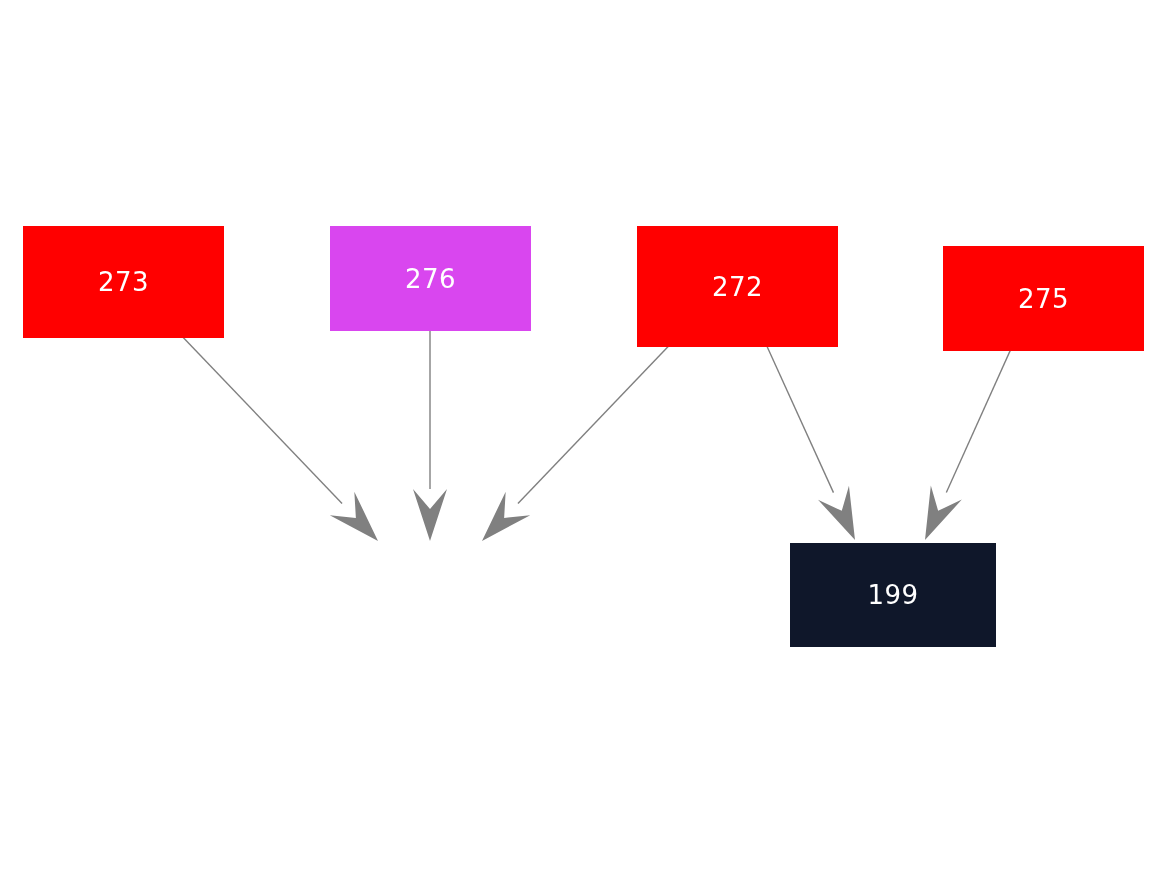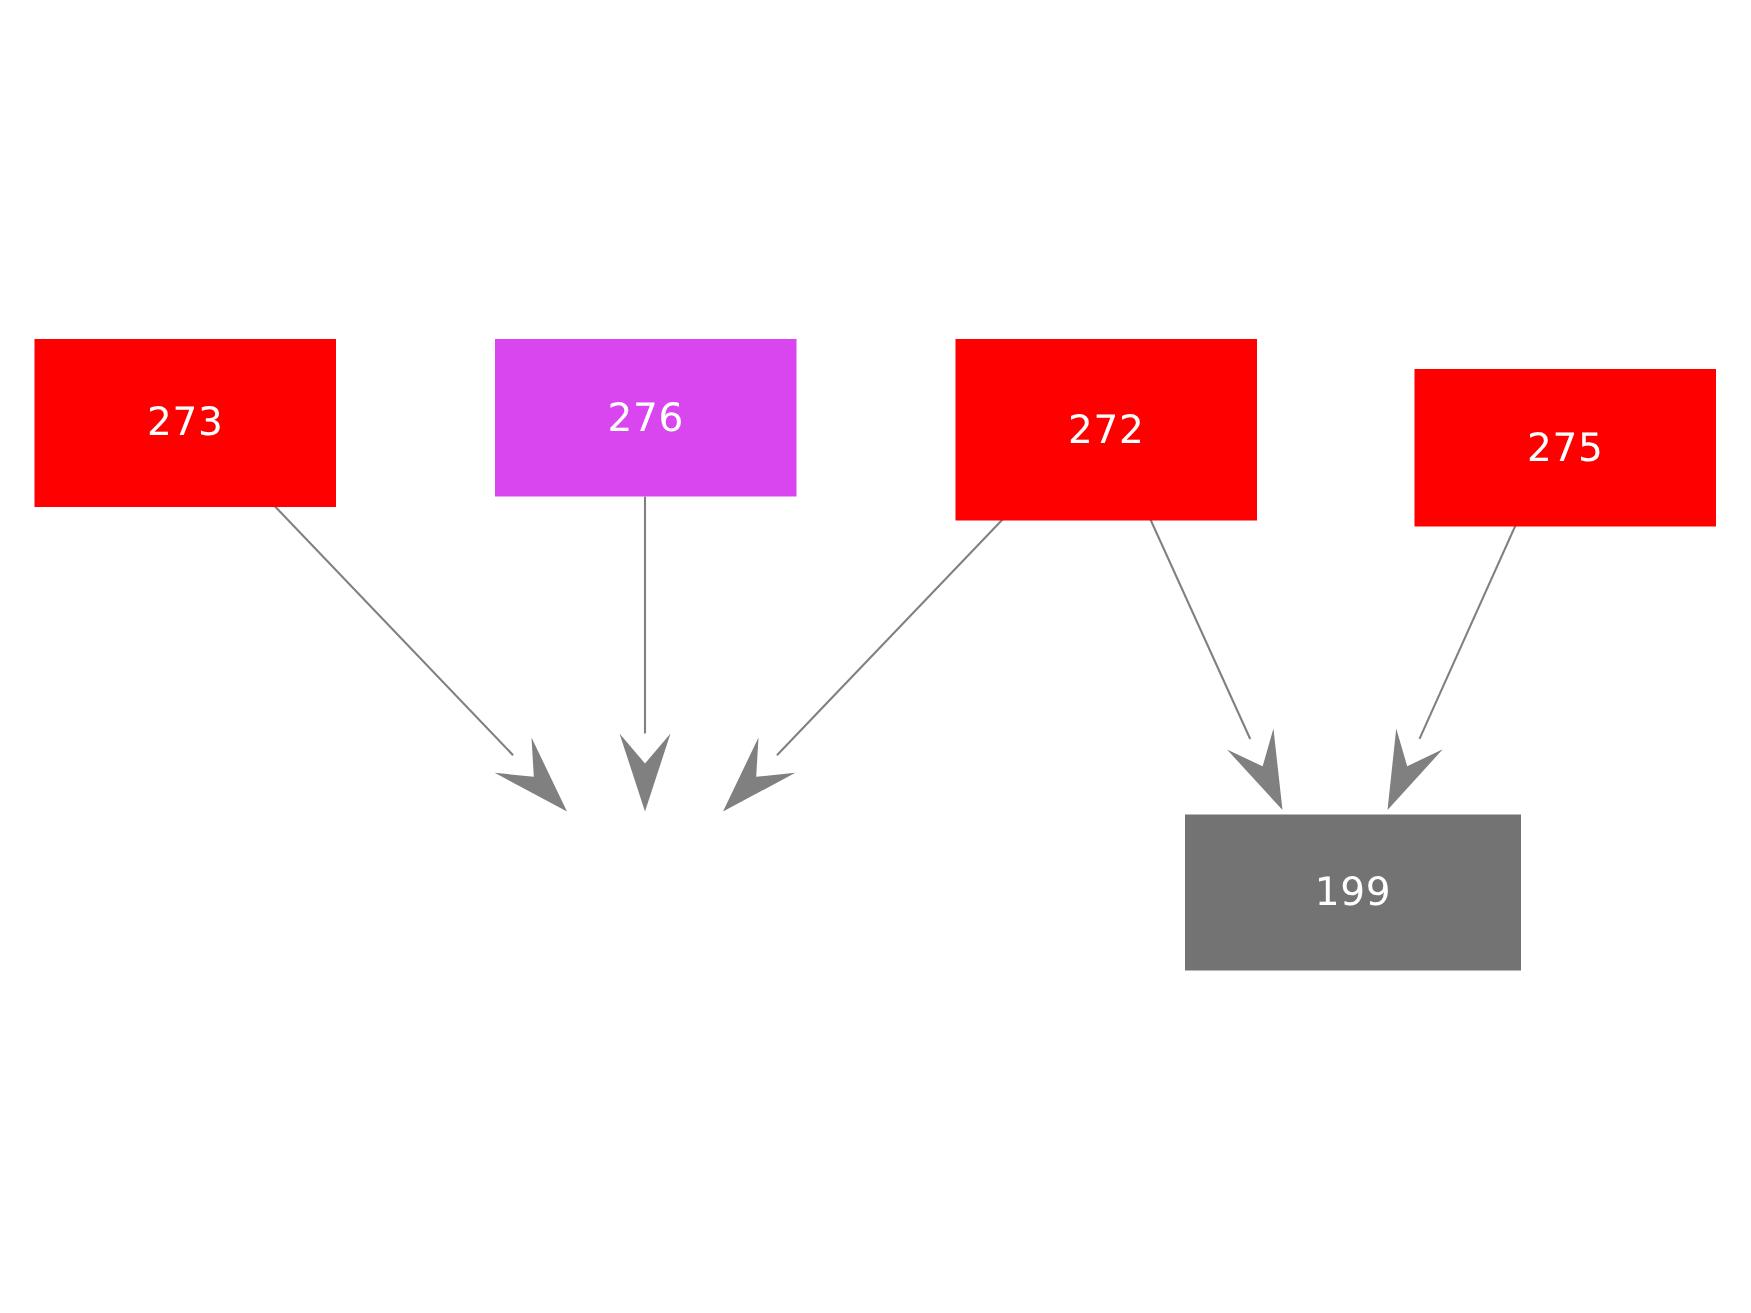--- a/index.html
+++ b/index.html
@@ -73,17 +73,17 @@
   </div>
   <div class="graph-node" style="left: 330px; top: 226px; width: 201px; height: 105px; background: #d946ef; color: rgb(255, 255, 255);">
     <span class="node-label">276</span>
   </div>
   <div class="graph-node" style="left: 637px; top: 226px; width: 201px; height: 121px; background: rgb(255, 0, 0); color: rgb(255, 255, 255);">
     <span class="node-label">272</span>
   </div>
   <div class="graph-node" style="left: 943px; top: 226px; width: 201px; height: 105px; background: rgb(255, 0, 0); color: rgb(255, 255, 255); margin-top: 20px;">
     <span class="node-label">275</span>
   </div>
-  <div class="graph-node" style="left: 790px; top: 543px; width: 224px; height: 104px; background: #737373; color: rgb(255, 255, 255);">
+  <div class="graph-node" style="left: 790px; top: 543px; width: 206px; height: 104px; background: #0f172a; color: rgb(255, 255, 255);">
     <span class="node-label">199</span>
   </div>
 
 </div>
 
 </body></html>

